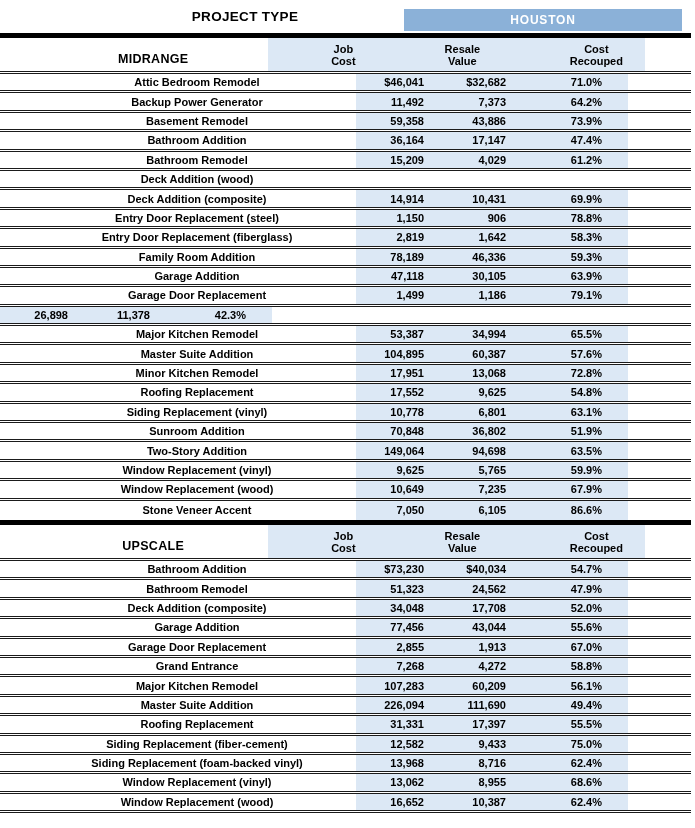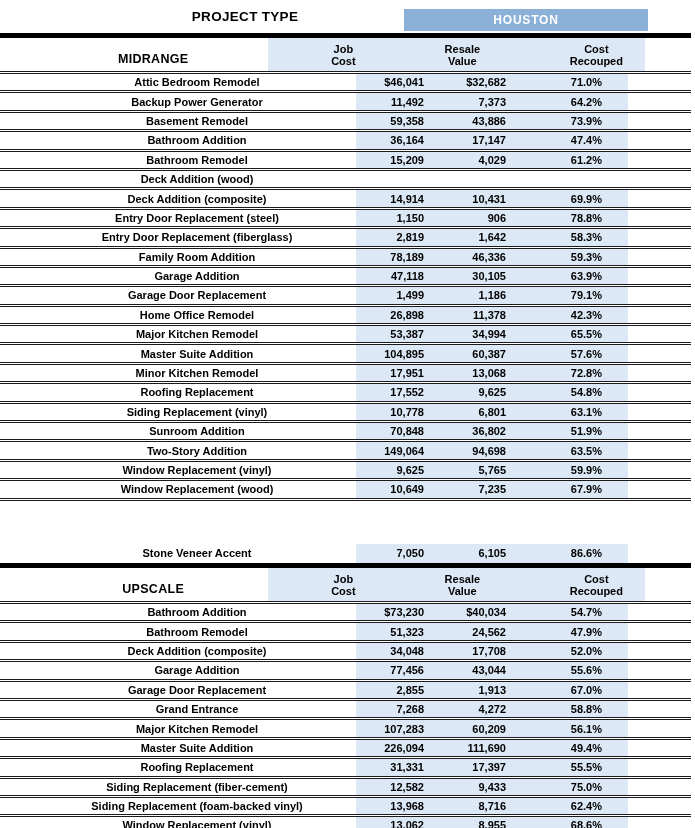--- a/index.html
+++ b/index.html
@@ -12,21 +12,21 @@
 
   
   .top-header{position:relative;height:33px;margin-left:48px;}
   .pt-label{
     position:absolute;left:0;top:0;width:356px;height:33px;
     display:flex;align-items:center;justify-content:center;
     padding-left:38px;box-sizing:border-box;
     font-size:13.5px;letter-spacing:.3px;
   }
   .city-band{
-    position:absolute;left:356px;top:9px;width:244px;height:22px;
+    position:absolute;left:356px;top:9px;width:278px;height:22px;
     background:var(--band,#8bb1d8);
     display:flex;align-items:center;justify-content:center;
     color:#fff;font-size:12px;letter-spacing:.8px;
   }
 
   .thick-bar{height:5px;background:#000;}
 
   
   .row,.sec-header{display:flex;box-sizing:border-box;}
   .bluewrap{display:flex;background:var(--lblue,#dce8f5);}
@@ -48,21 +48,21 @@
     display:flex;align-items:flex-end;justify-content:center;
     padding-bottom:3px;font-size:11px;line-height:1.15;
     text-align:center;white-space:pre-line;margin-left:35px;
   }
   .hcol.h1{padding-left:8px;}
   .hcol.h2{padding-left:22px;}
   .hcol.h3{padding-left:42px;}
 
   
   .row{height:19.4px;border-bottom:3px double #1b1b1b;font-size:11px;}
-  .row.last-of-section{border-bottom:none;margin-top:43px;}
+  .row.last-of-section{border-bottom:none;}
   .row .label{display:flex;align-items:center;justify-content:center;padding-left:38px;}
   .row .num{display:flex;align-items:center;justify-content:flex-end;padding-right:4px;}
 </style>
 </head>
 <body style="--band: #8bb1d8; --lblue: #dce8f5;">
 
 <div class="table">
 
   <div class="top-header">
     <div class="pt-label">PROJECT TYPE</div>
@@ -207,21 +207,20 @@
     <div class="bluewrap">
       <div class="cell num c1">1,499</div>
       <div class="cell num c2">1,186</div>
       <div class="cell num c3">79.1%</div>
       <div class="cell spacer"></div>
     </div>
     <div class="cell rightpad"></div>
   </div>
 
   <div class="row">
-    <div class="cell label">Home Office Remodel</div>
     <div class="bluewrap">
       <div class="cell num c1">26,898</div>
       <div class="cell num c2">11,378</div>
       <div class="cell num c3">42.3%</div>
       <div class="cell spacer"></div>
     </div>
     <div class="cell rightpad"></div>
   </div>
 
   <div class="row">

